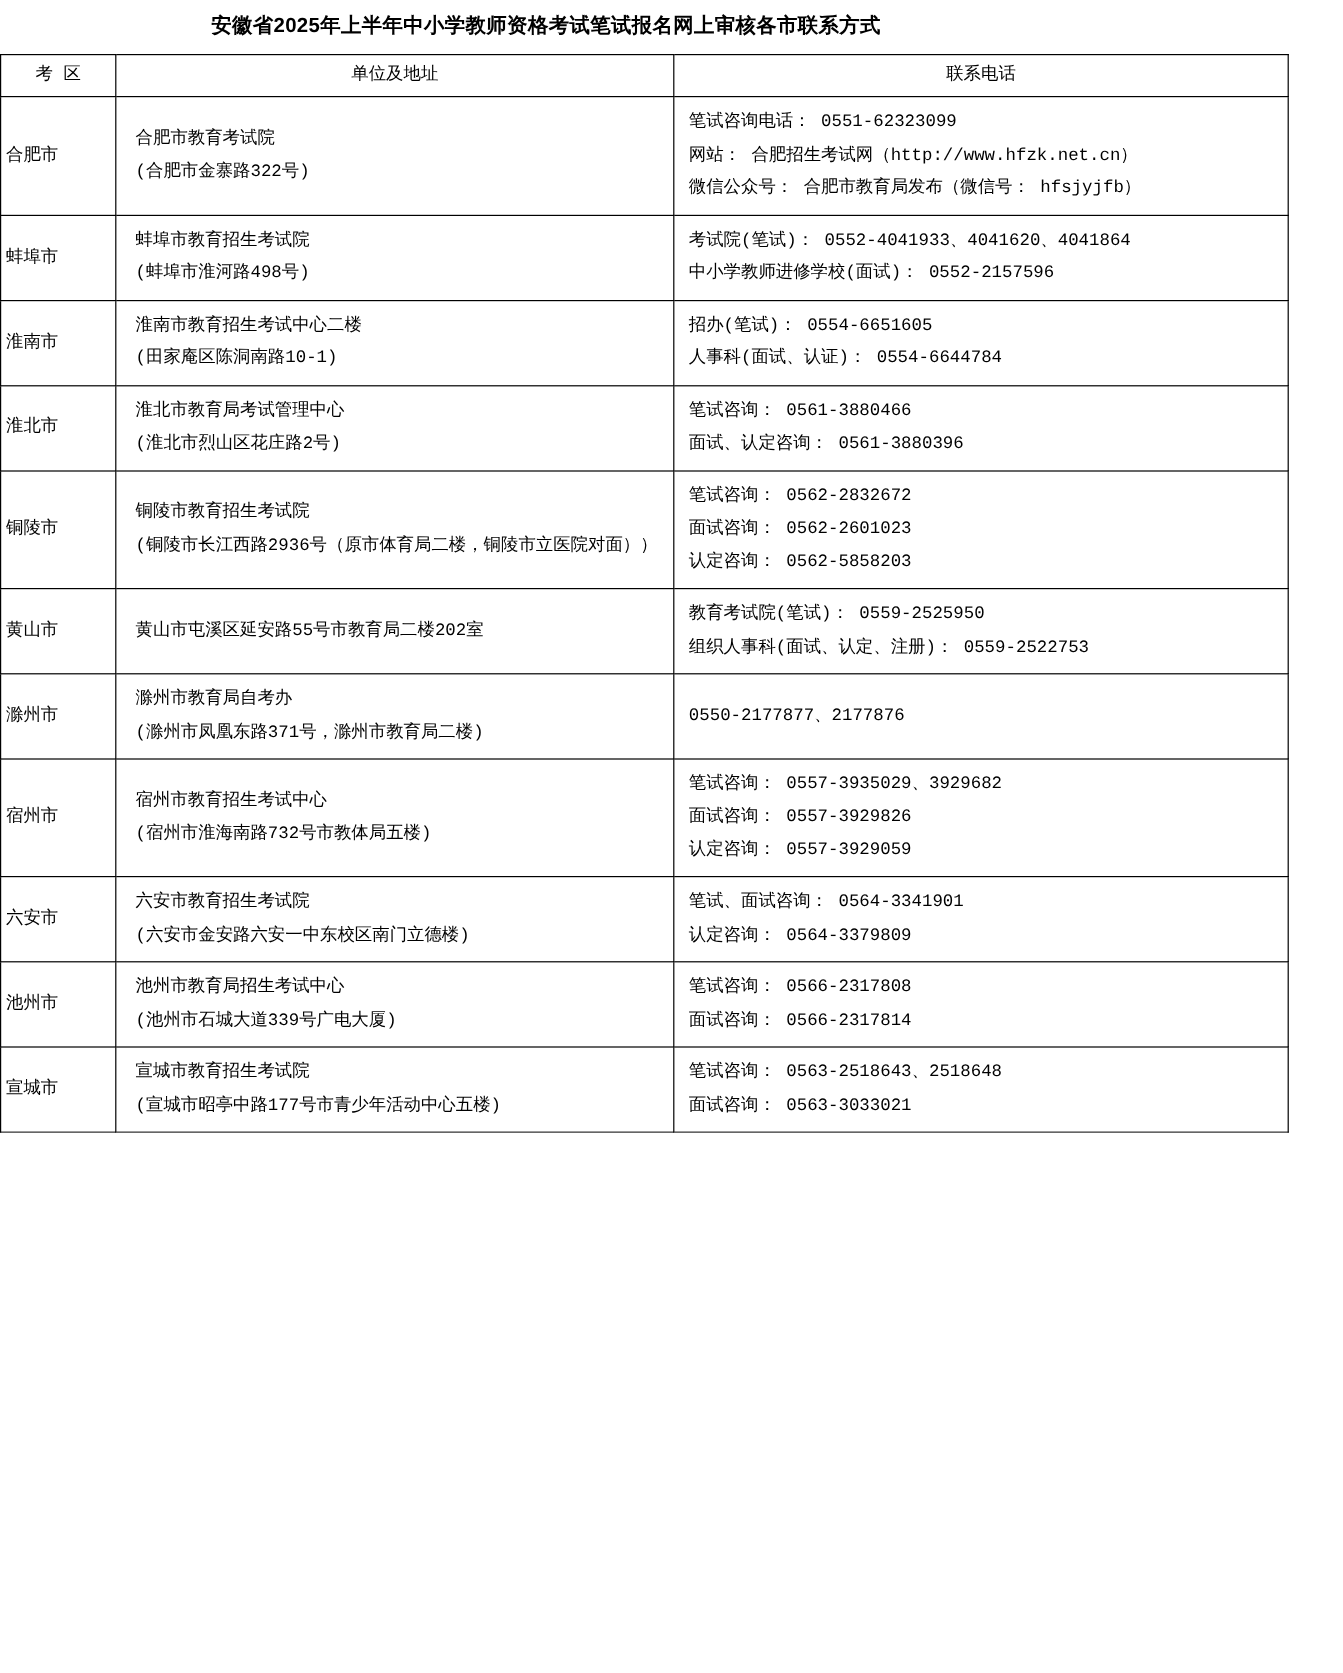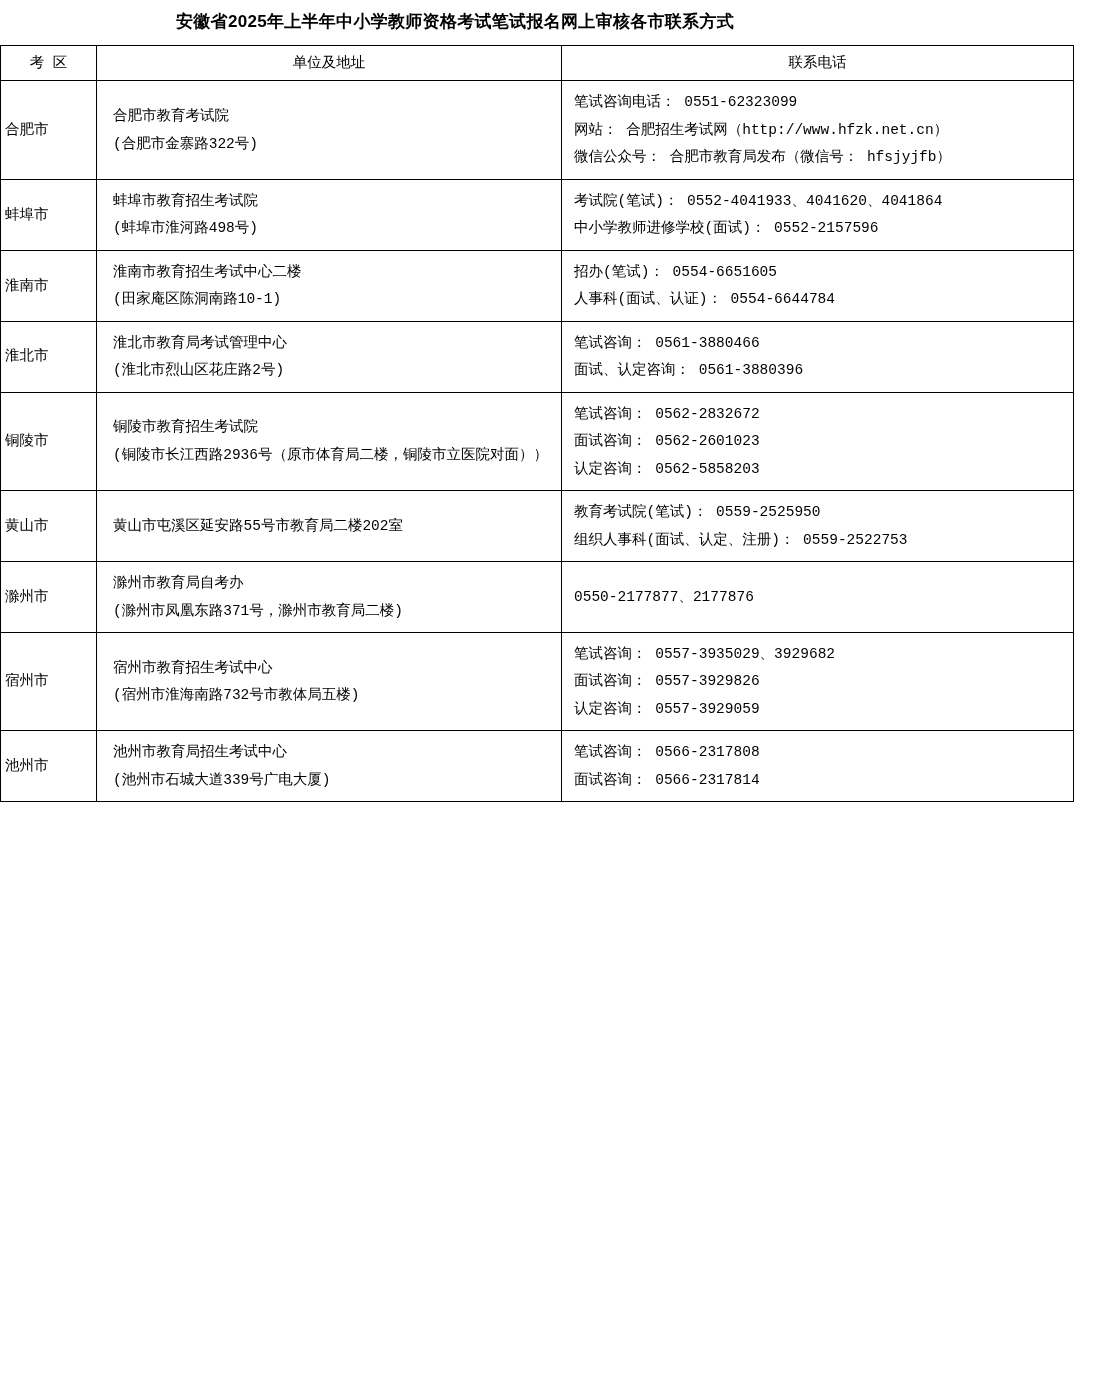--- a/index.html
+++ b/index.html
@@ -169,26 +169,48 @@
             <span class="line">宿州市教育招生考试中心</span>
             <span class="line">(宿州市淮海南路732号市教体局五楼)</span>
           </td>
           <td class="phone">
             <span class="line">笔试咨询： 0557-3935029、3929682</span>
             <span class="line">面试咨询： 0557-3929826</span>
             <span class="line">认定咨询： 0557-3929059</span>
           </td>
         </tr>
         <tr>
+          <td class="region">六安市</td>
+          <td class="unit">
+            <span class="line">六安市教育招生考试院</span>
+            <span class="line">(六安市金安路六安一中东校区南门立德楼)</span>
+          </td>
+          <td class="phone">
+            <span class="line">笔试、面试咨询： 0564-3341901</span>
+            <span class="line">认定咨询： 0564-3379809</span>
+          </td>
+        </tr>
+        <tr>
           <td class="region">池州市</td>
           <td class="unit">
             <span class="line">池州市教育局招生考试中心</span>
             <span class="line">(池州市石城大道339号广电大厦)</span>
           </td>
           <td class="phone">
             <span class="line">笔试咨询： 0566-2317808</span>
             <span class="line">面试咨询： 0566-2317814</span>
           </td>
         </tr>
+        <tr>
+          <td class="region">宣城市</td>
+          <td class="unit">
+            <span class="line">宣城市教育招生考试院</span>
+            <span class="line">(宣城市昭亭中路177号市青少年活动中心五楼)</span>
+          </td>
+          <td class="phone">
+            <span class="line">笔试咨询： 0563-2518643、2518648</span>
+            <span class="line">面试咨询： 0563-3033021</span>
+          </td>
+        </tr>
       </tbody>
   </table>
 
 </div>
 
 </body></html>

